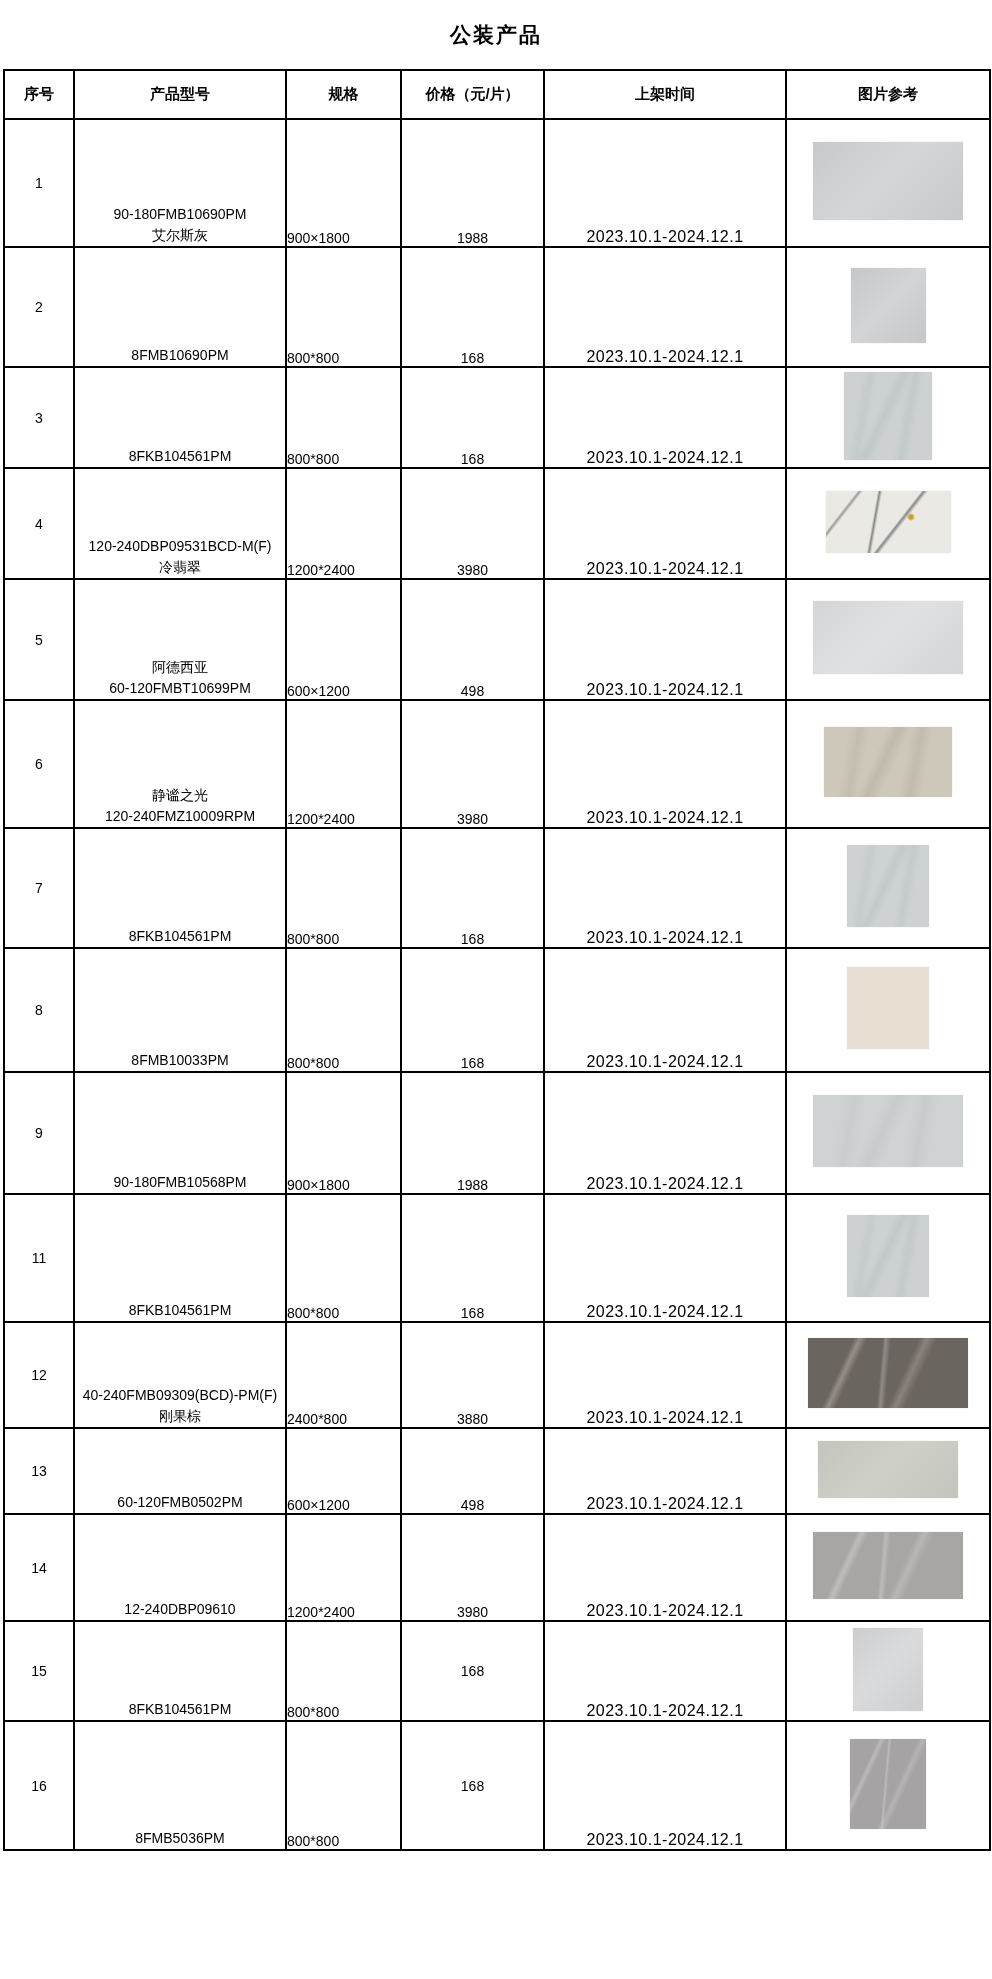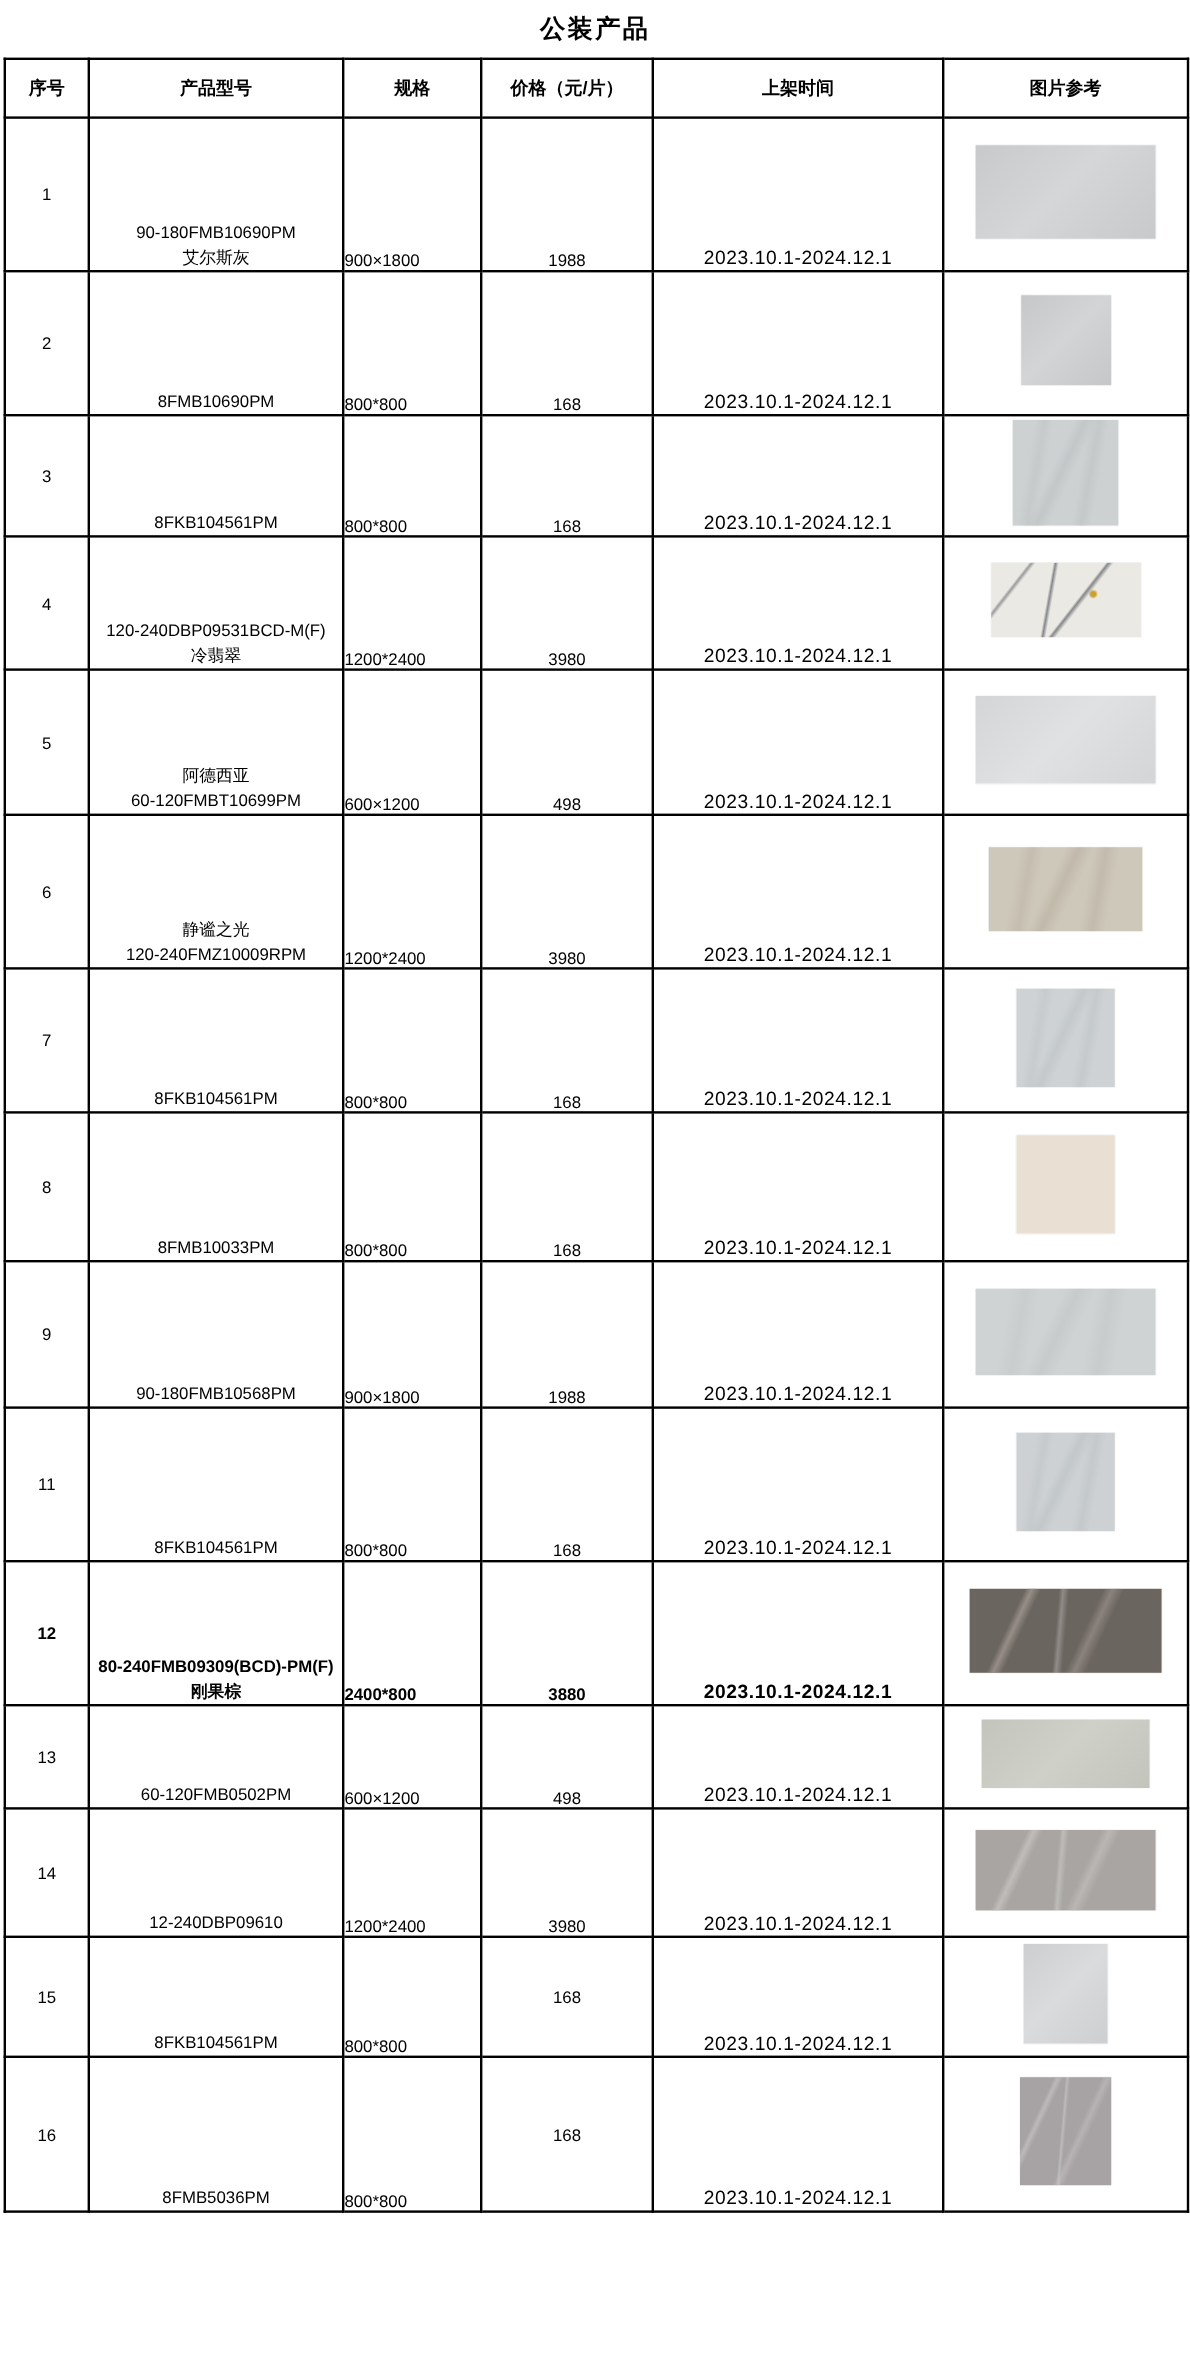--- a/index.html
+++ b/index.html
@@ -1,21 +1,21 @@
 <!DOCTYPE html>
 <html><head>
 <meta charset="utf-8">
 <style>
   html,body{margin:0;padding:0;background:#ffffff;}
   body{
     width:992px;height:1979px;overflow:hidden;position:relative;
     font-family:"Liberation Sans","DejaVu Sans",sans-serif;color:#000;
   }
   .title-bar{
-    height:48px;display:flex;align-items:center;justify-content:center;
+    height:69px;display:flex;align-items:center;justify-content:center;
     font-size:21px;font-weight:bold;letter-spacing:2px;
   }
   table.sheet{
     border-collapse:collapse;table-layout:fixed;
     margin-left:3px;width:986px;
   }
   table.sheet td,table.sheet th{
     border:2px solid #000;padding:0;overflow:hidden;
   }
   th.hdr{font-size:15px;font-weight:bold;text-align:center;vertical-align:middle;}
@@ -150,24 +150,24 @@
       <tr style="height: 128px;">
         <td class="num">11</td>
         <td class="model">
           <div>8FKB104561PM</div>
         </td>
         <td class="spec">800*800</td>
         <td class="price">168</td>
         <td class="date">2023.10.1-2024.12.1</td>
         <td class="imgcell"><div class="tile" style="width: 82px; height: 82px; background: linear-gradient(115deg, transparent 40%, rgba(175, 181, 183, 0.35) 47%, transparent 55%), linear-gradient(100deg, transparent 18%, rgba(175, 181, 183, 0.25) 26%, transparent 33%, transparent 62%, rgba(175, 181, 183, 0.3) 70%, transparent 78%), linear-gradient(rgb(205, 209, 211), rgb(205, 209, 211));"></div></td>
       </tr>
-      <tr style="height: 120px; font-weight: bold;">
+      <tr style="height: 106px;">
         <td class="num">12</td>
         <td class="model">
-          <div>80-240FMB09309(BCD)-PM(F)</div>
+          <div>40-240FMB09309(BCD)-PM(F)</div>
           <div>刚果棕</div>
         </td>
         <td class="spec">2400*800</td>
         <td class="price">3880</td>
         <td class="date">2023.10.1-2024.12.1</td>
         <td class="imgcell"><div class="tile" style="width: 160px; height: 70px; background: linear-gradient(115deg, transparent 24%, rgba(166, 156, 148, 0.733) 27%, transparent 31%, transparent 58%, rgba(166, 156, 148, 0.533) 62%, transparent 67%), linear-gradient(95deg, transparent 45%, rgba(255, 255, 255, 0.25) 47%, transparent 50%), linear-gradient(rgb(107, 101, 96), rgb(107, 101, 96));"></div></td>
       </tr>
       <tr style="height: 86px;">
         <td class="num">13</td>
         <td class="model">

